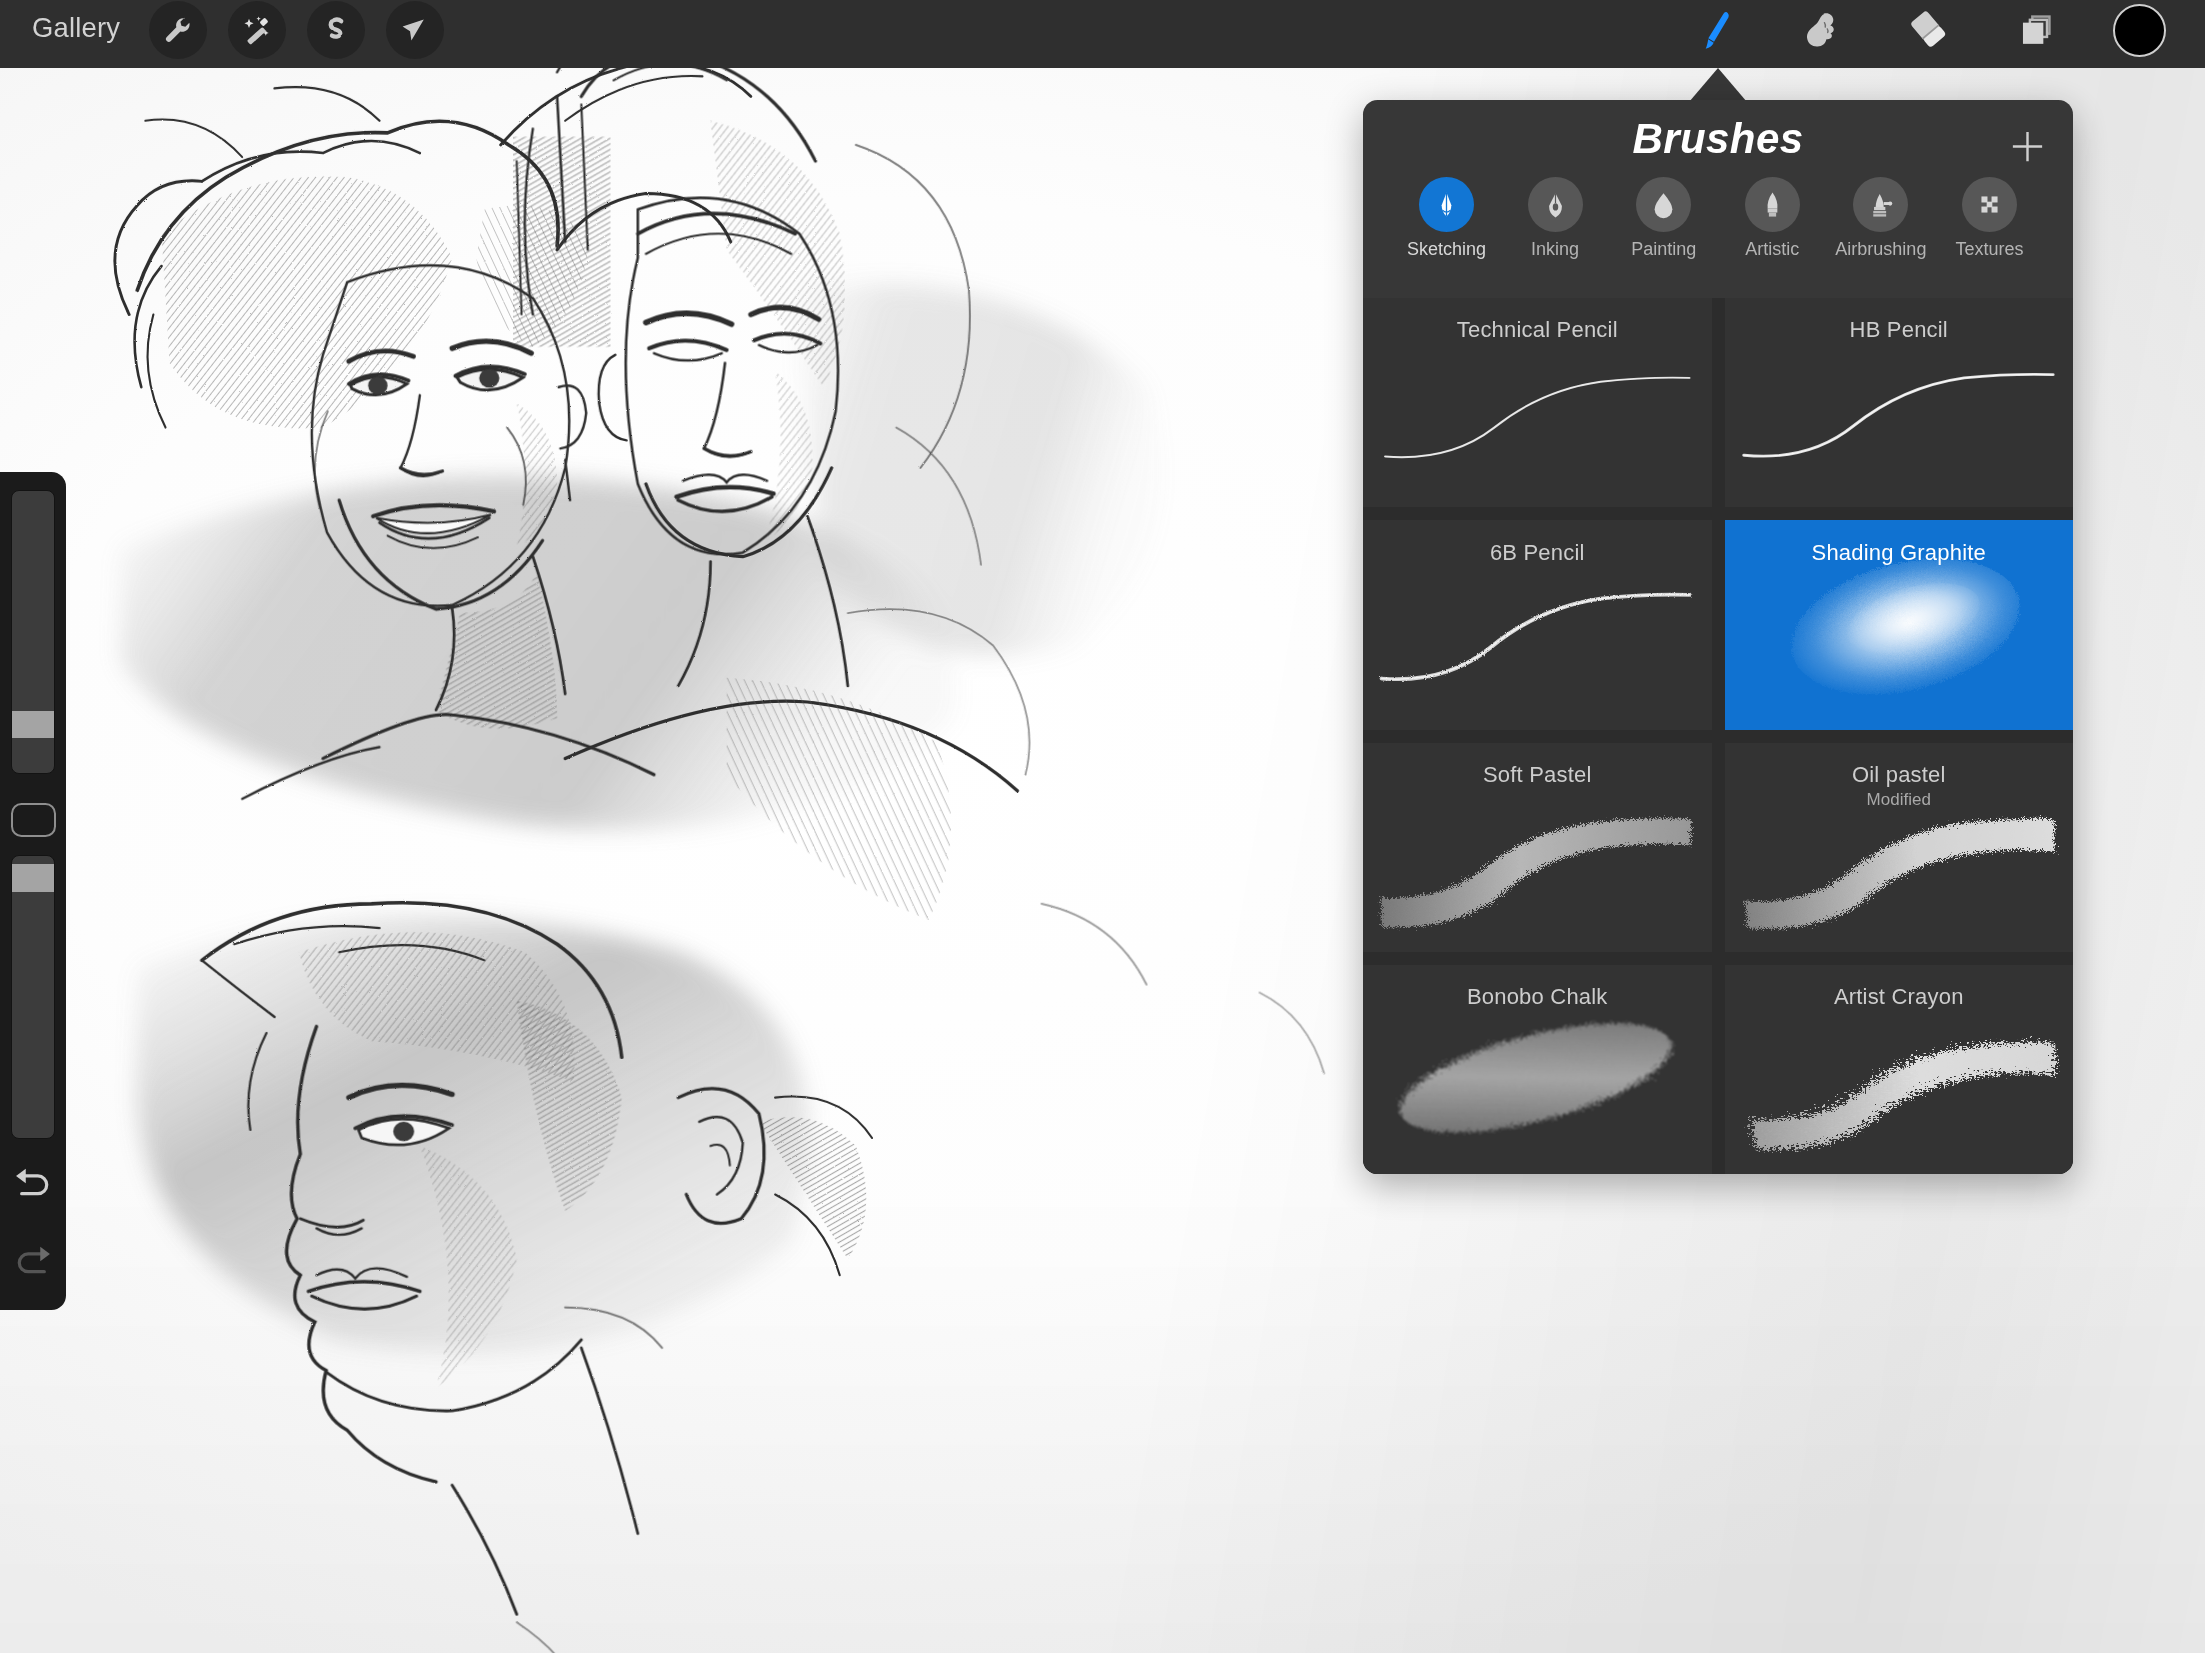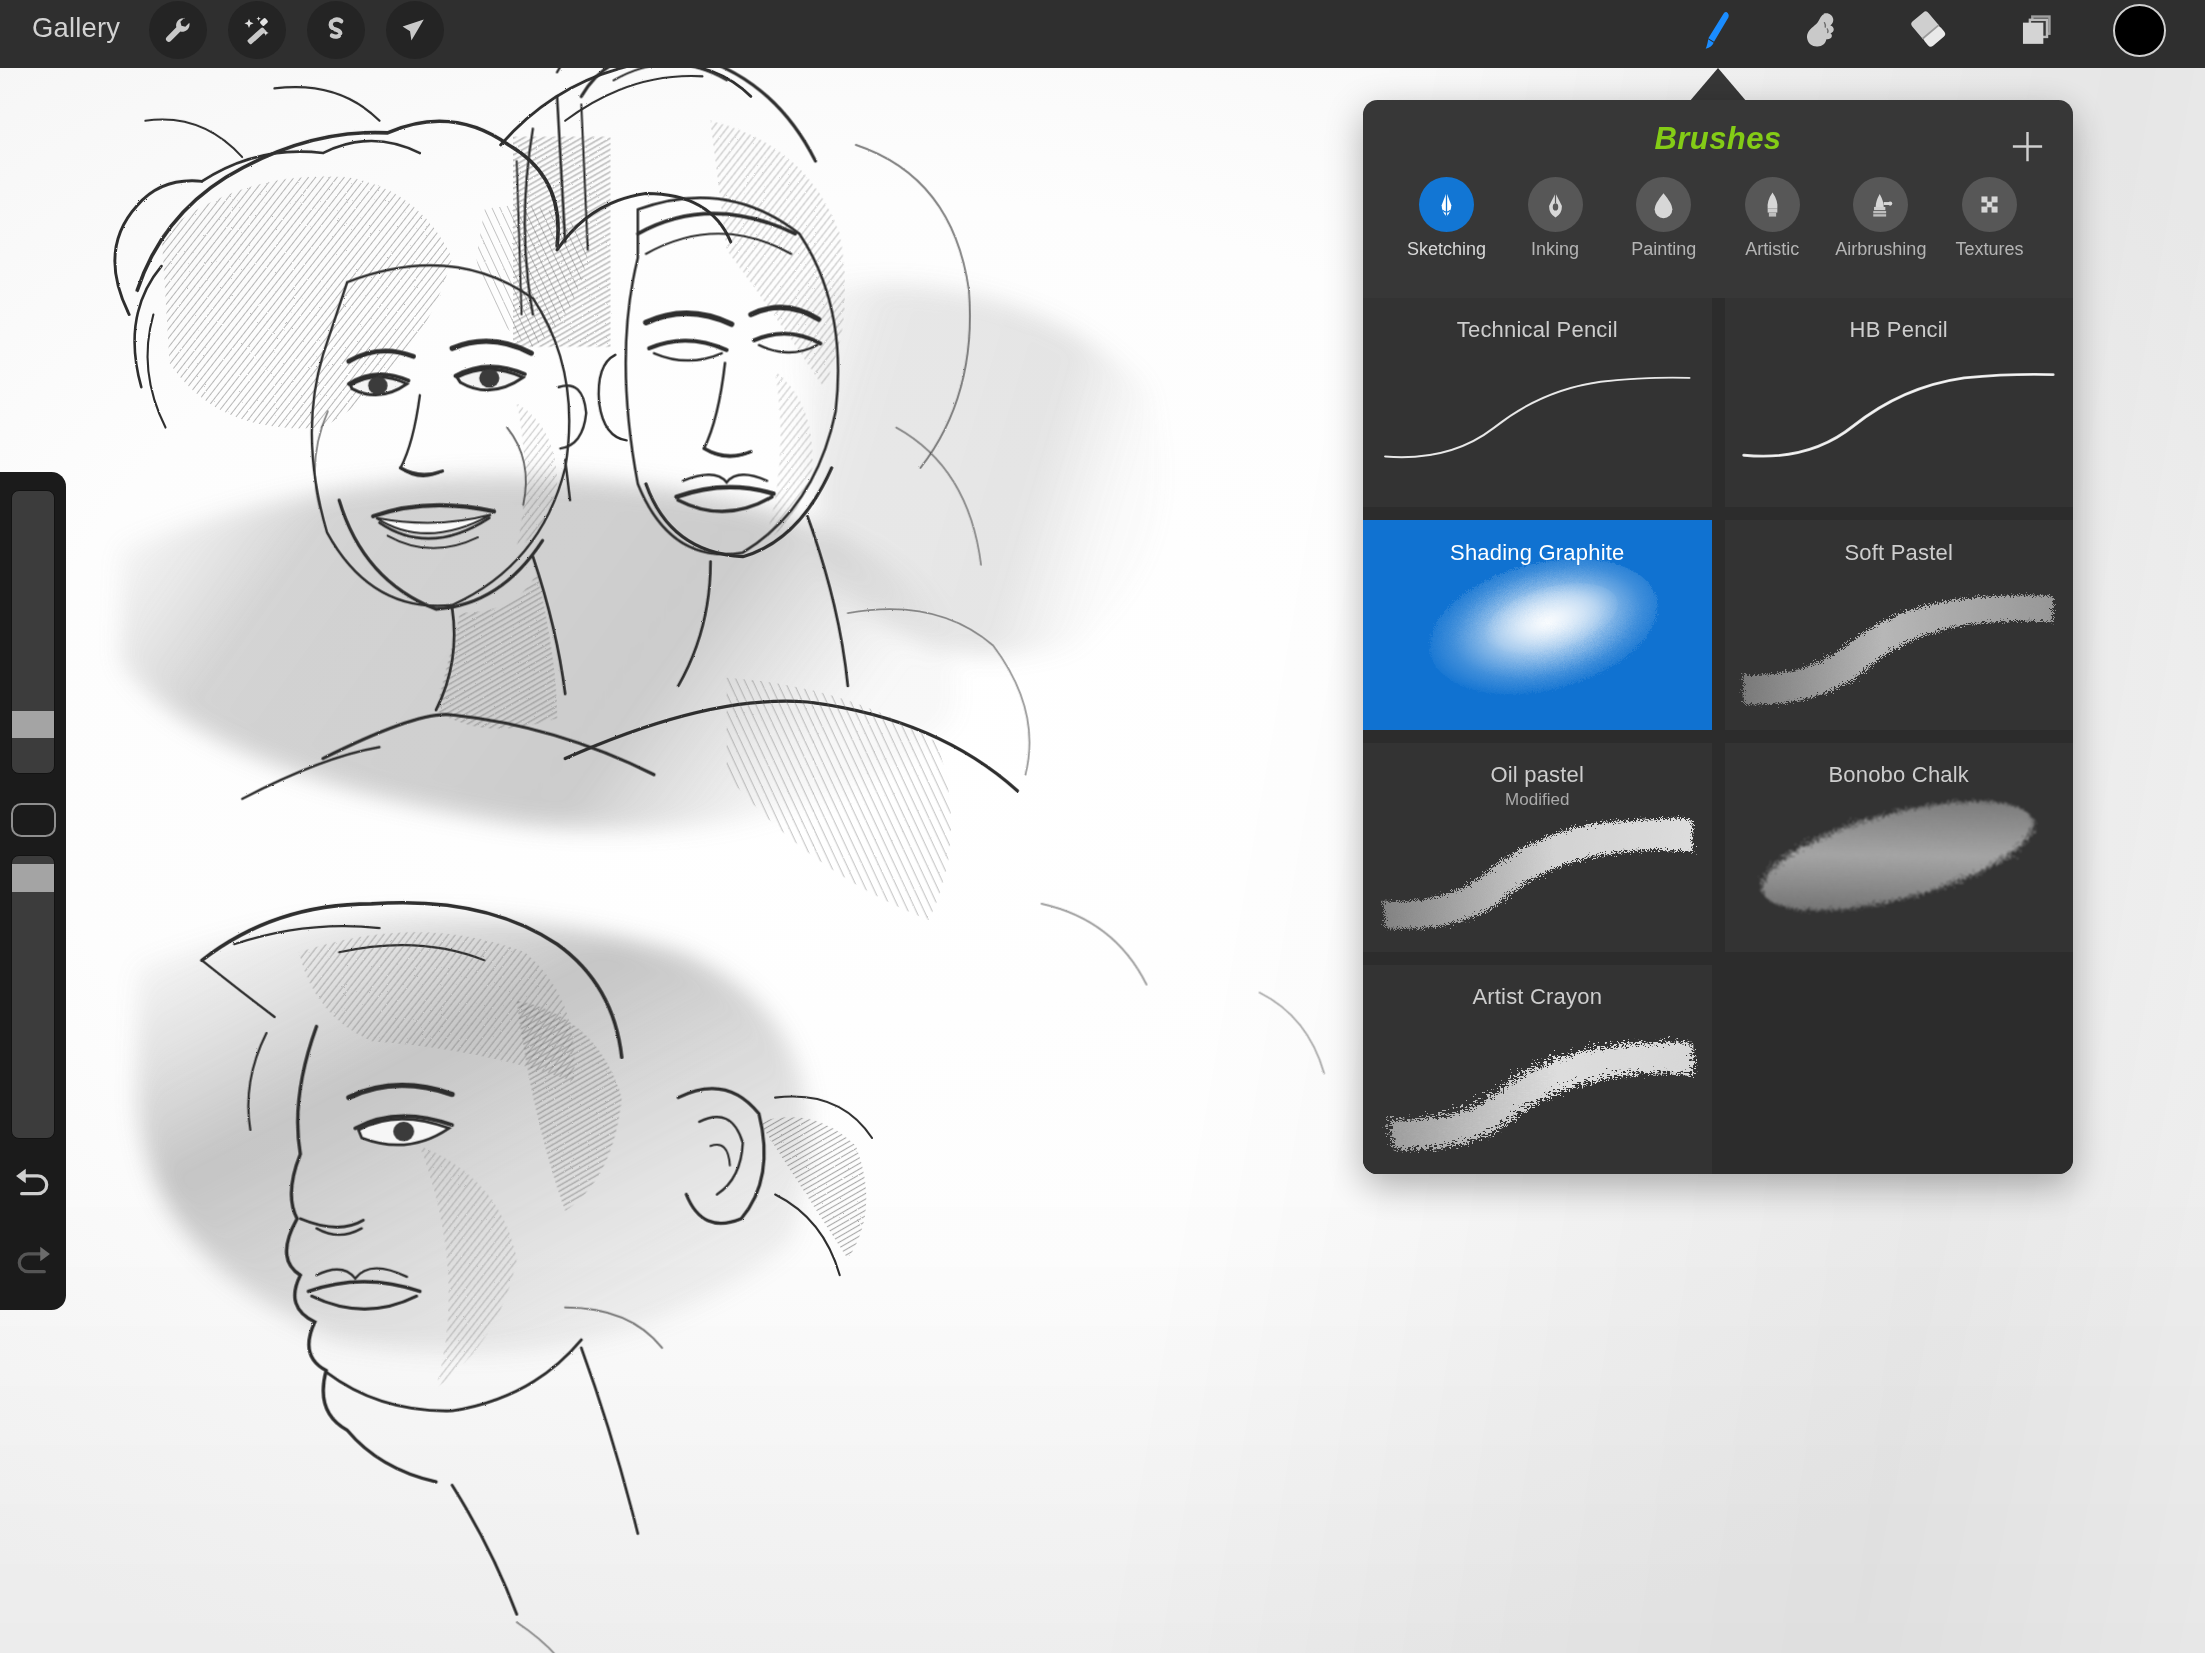--- a/index.html
+++ b/index.html
@@ -86,21 +86,21 @@
     position:absolute; left:1363px; top:100px; width:710px; height:1074px;
     background:#373737; border-radius:14.5px; z-index:46; overflow:hidden;
     box-shadow:0 11.3px 37px rgba(0,0,0,0.30);
     display:flex; flex-direction:column;
   }
   .panel-header {
     position:relative; height:77px; flex:0 0 77px;
     display:flex; align-items:center; justify-content:center;
   }
   .panel-title {
-    color:#84cc16; font-size:31px; font-style:italic; font-weight:bold;
+    color:#ffffff; font-size:42px; font-style:italic; font-weight:bold;
     letter-spacing:0.4px;
   }
   .add-brush {
     position:absolute; right:22.6px; top:24px; width:45px; height:45px;
     display:flex; align-items:center; justify-content:center;
   }
 
   .cat-row {
     flex:0 0 121px; display:flex; align-items:flex-start;
     justify-content:space-between; padding:0 36px;
@@ -545,20 +545,37 @@
       <div class="brush-cell">
         <div class="brush-name">HB Pencil</div>
         <div class="brush-stroke">
           <svg viewBox="0 0 440 330" preserveAspectRatio="none">
             <path d="M24 248 Q106 258 162 202 Q224 140 302 126 Q362 119 414 121" stroke="#f0f0f0" stroke-width="4.4" fill="none" stroke-linecap="round" opacity="0.9"></path>
             <path d="M24 248 Q106 258 162 202 Q224 140 302 126 Q362 119 414 121" stroke="#ffffff" stroke-width="1.8" fill="none" stroke-linecap="round" opacity="0.75"></path>
           </svg>
         </div>
       </div>
 
+      <div class="brush-cell">
+        <div class="brush-name">6B Pencil</div>
+        <div class="brush-stroke">
+          <svg viewBox="0 0 440 330" preserveAspectRatio="none">
+            <defs>
+              <filter id="grain6b">
+                  <feTurbulence type="fractalNoise" baseFrequency="0.75" numOctaves="2" result="t"></feTurbulence>
+                <feDisplacementMap in="SourceGraphic" in2="t" scale="4"></feDisplacementMap>
+                </filter>
+            </defs>
+            <g filter="url(#grain6b)">
+              <path d="M24 250 Q104 258 160 202 Q222 138 300 124 Q358 116 412 118" stroke="#ededed" stroke-width="6" fill="none" stroke-linecap="round" opacity="0.85"></path>
+              <path d="M24 250 Q104 258 160 202 Q222 138 300 124 Q358 116 412 118" stroke="#ffffff" stroke-width="2.4" fill="none" stroke-linecap="round" opacity="0.7"></path>
+            </g>
+          </svg>
+        </div>
+      </div>
 
       <div class="brush-cell selected">
         <div class="brush-name">Shading Graphite</div>
         <div class="brush-stroke">
           <svg viewBox="0 0 440 330" preserveAspectRatio="none">
             <defs>
               <radialGradient id="graphiteGrad" cx="52%" cy="48%" r="55%">
                 <stop offset="0%" stop-color="#ffffff" stop-opacity="0.96"></stop>
                 <stop offset="40%" stop-color="#ffffff" stop-opacity="0.62"></stop>
                 <stop offset="75%" stop-color="#ffffff" stop-opacity="0.2"></stop>

